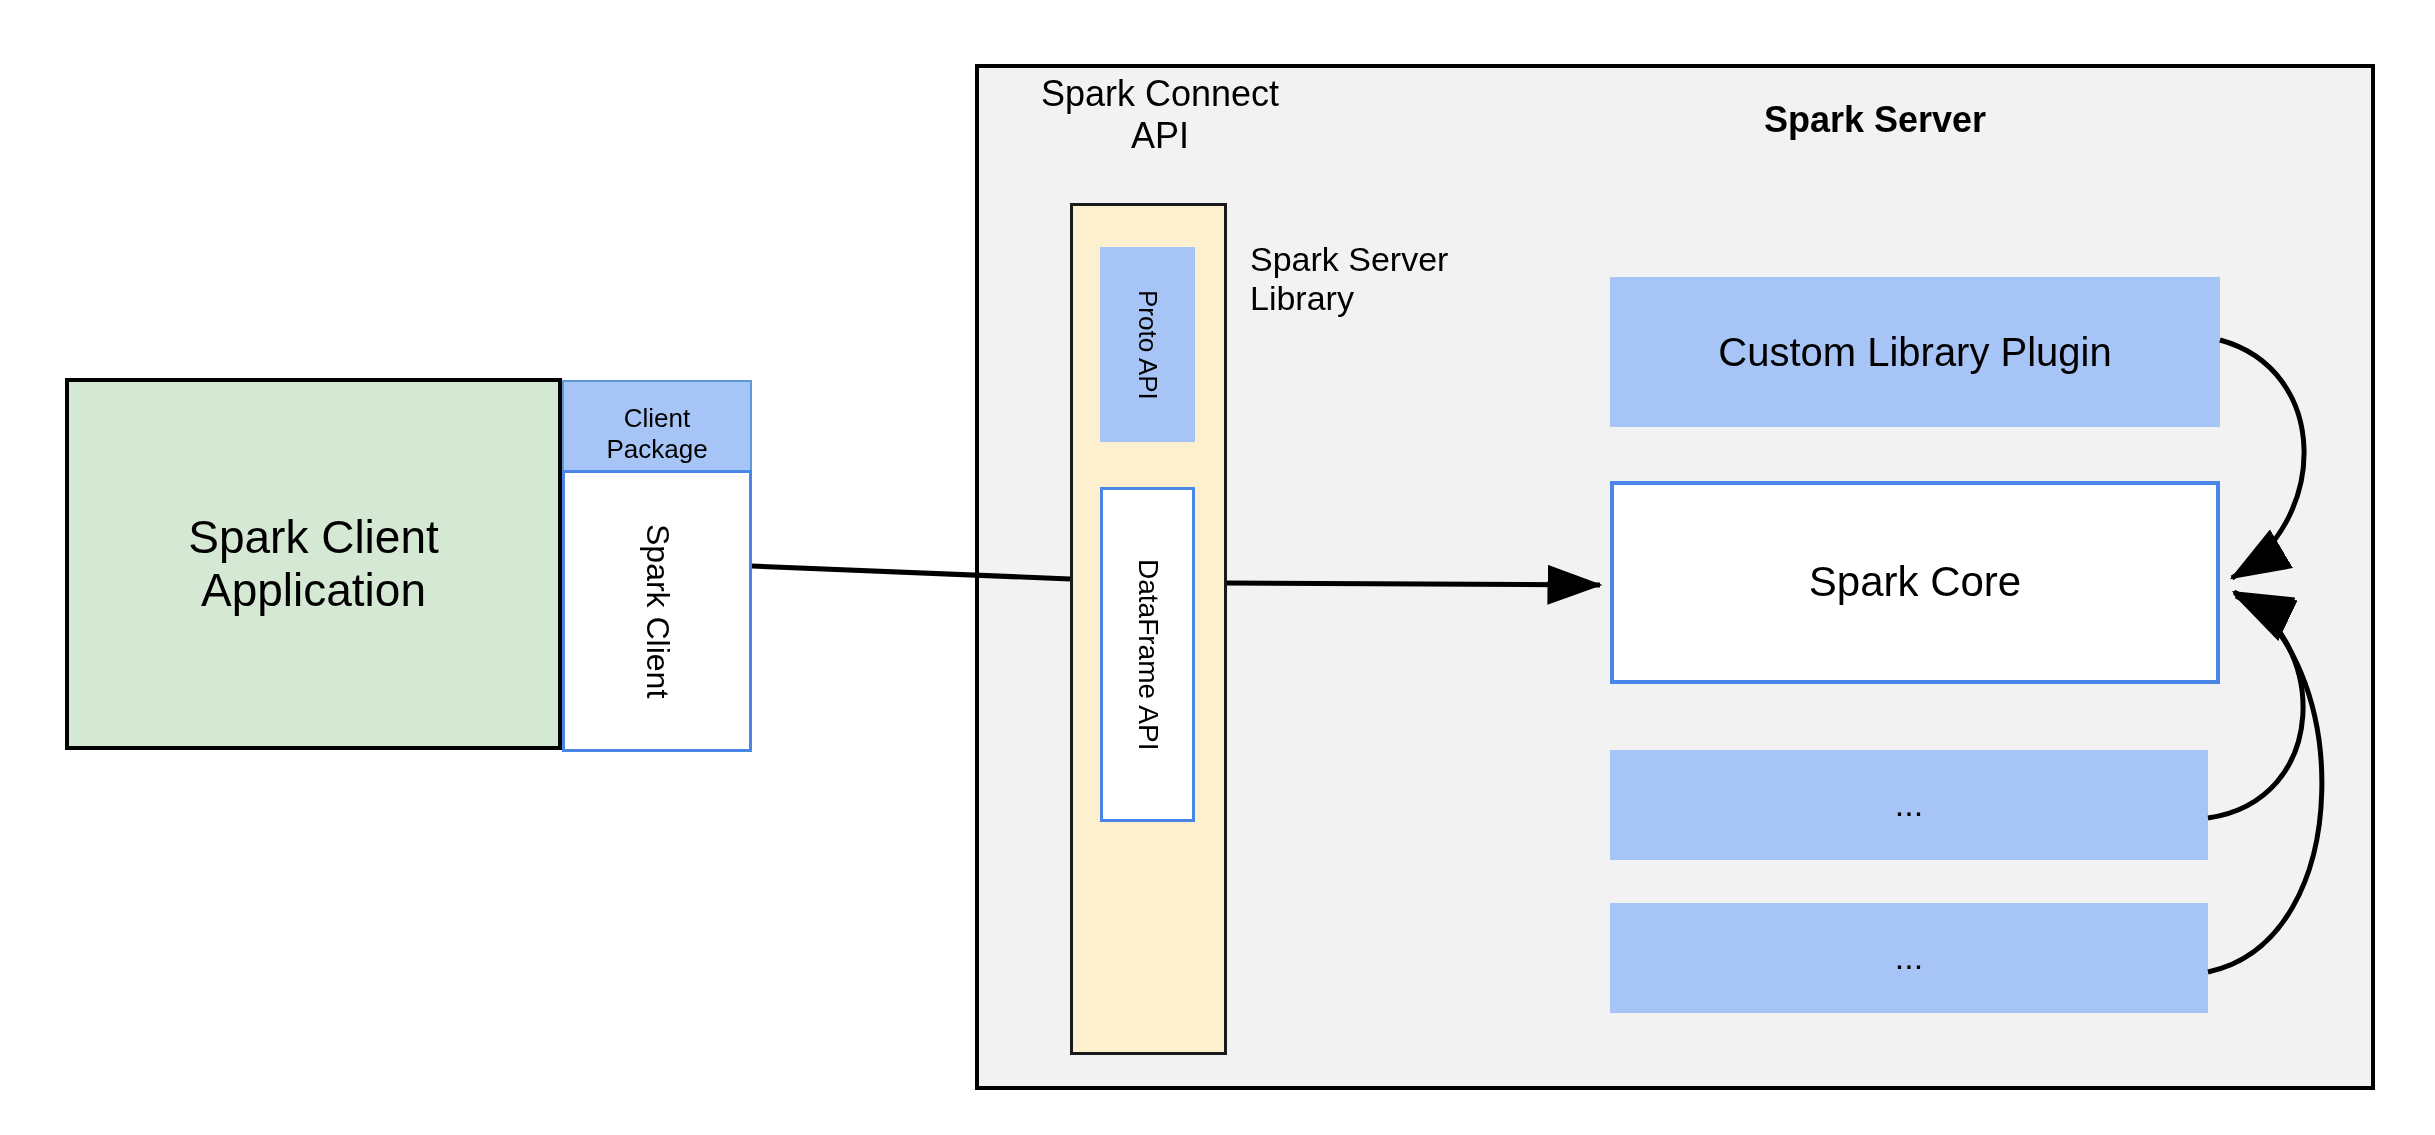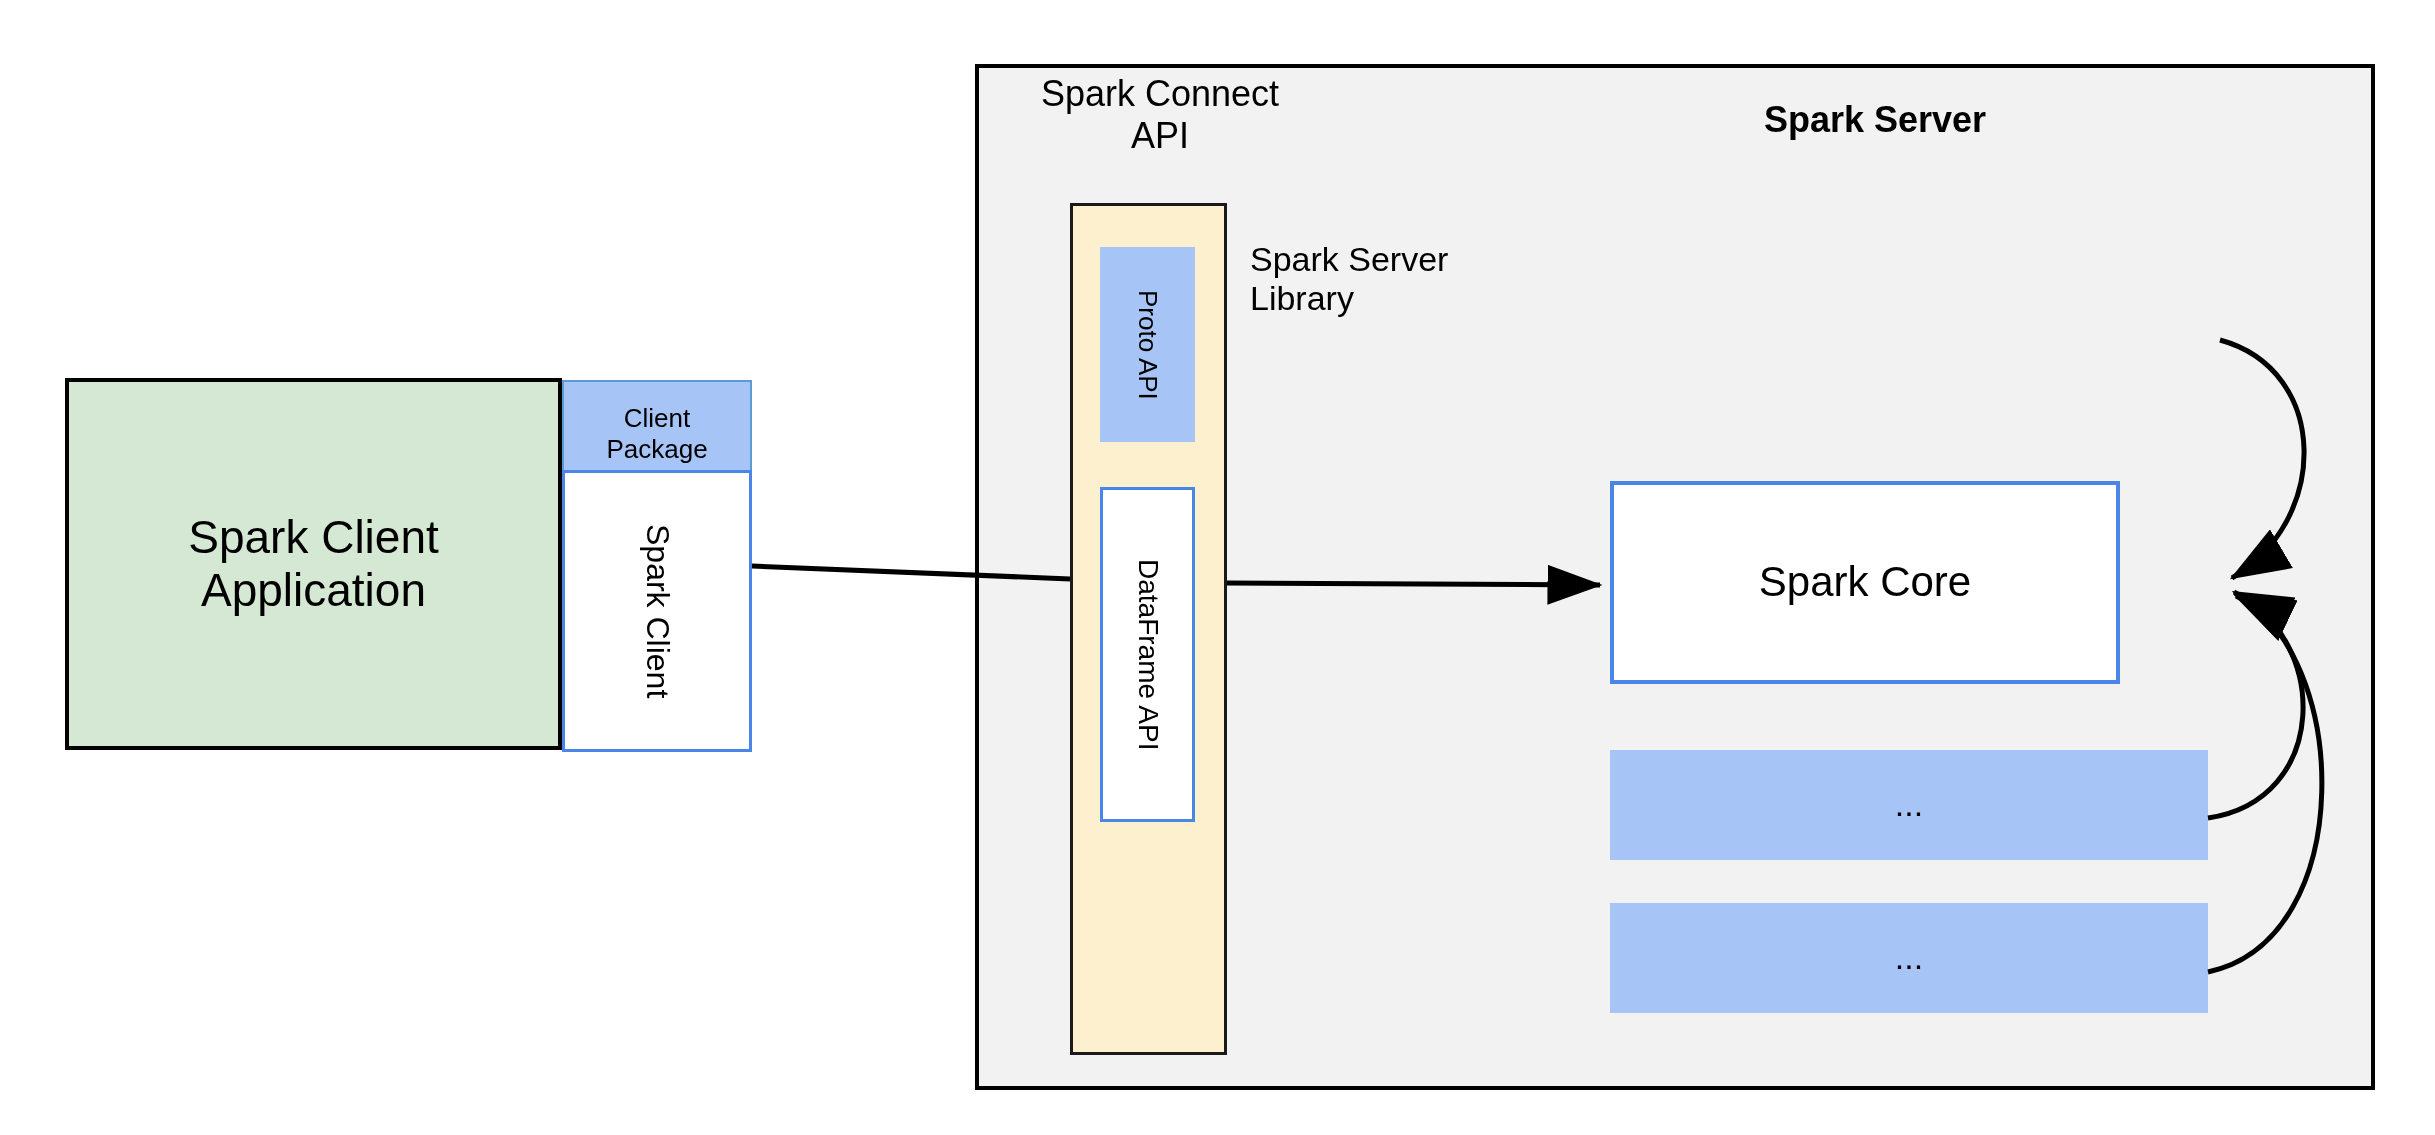--- a/index.html
+++ b/index.html
@@ -166,21 +166,21 @@
     width: 610px;
     height: 150px;
     background: #a6c4f5;
     font-size: 40px;
     z-index: 3;
   }
 
   #spark-core {
     left: 1610px;
     top: 481px;
-    width: 510px;
+    width: 610px;
     height: 203px;
     background: #ffffff;
     border: 4px solid #4a86e8;
     font-size: 42px;
     z-index: 3;
   }
 
   #ellipsis-1 {
     left: 1610px;
     top: 750px;
@@ -235,20 +235,23 @@
   <div class="box" id="connect-column"></div>
 
   <div class="box" id="proto-api">
     <span class="lbl">Proto API</span>
   </div>
 
   <div class="box" id="dataframe-api">
     <span class="lbl">DataFrame API</span>
   </div>
 
+  <div class="box" id="custom-plugin">
+    <span class="lbl">Custom Library Plugin</span>
+  </div>
 
   <div class="box" id="spark-core">
     <span class="lbl">Spark Core</span>
   </div>
 
   <div class="box" id="ellipsis-1">
     <span class="lbl">...</span>
   </div>
 
   <div class="box" id="ellipsis-2">

